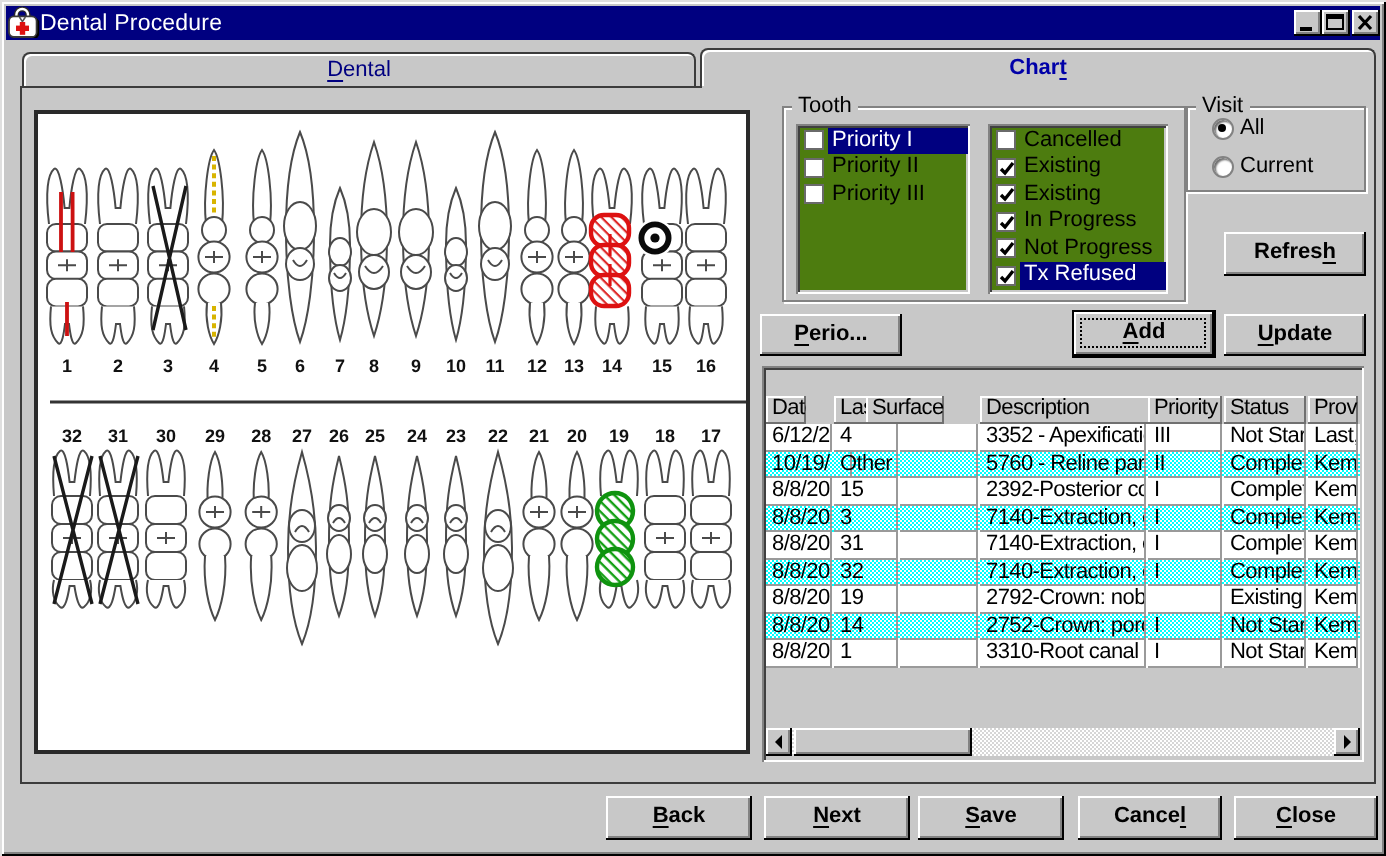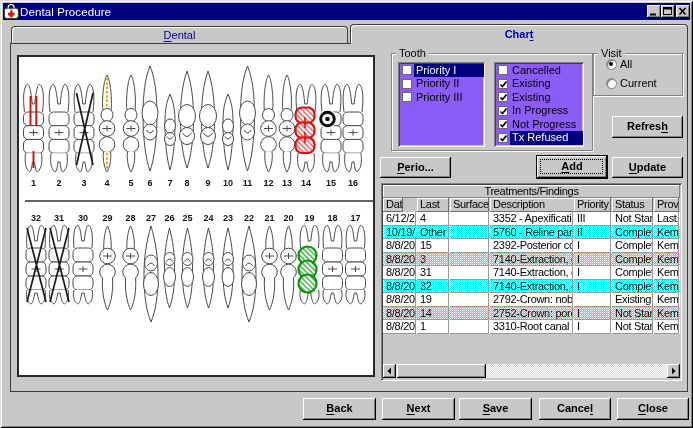--- a/index.html
+++ b/index.html
@@ -24,21 +24,21 @@
   border:1px solid #3c3c3c; border-bottom:none; border-radius:4px 4px 0 0;
   box-shadow: inset 1px 1px 0 #fff; text-align:center; color:#000080; padding-top:2px; }
 #tabChart { left:350px; top:24px; width:338px; height:19px; background:#c8c8c8;
   border:1px solid #3c3c3c; border-bottom:none; border-radius:4px 4px 0 0;
   box-shadow: inset 1px 1px 0 #fff; text-align:center; color:#0000a8; font-weight:bold; padding-top:3px; }
 #pane { left:10px; top:43px; width:678px; height:349px; background:#c8c8c8;
   border:1px solid #3c3c3c; border-top:none; }
 #panetop { left:10px; top:43px; width:341px; height:1px; background:#3c3c3c; }
 
 
-.lb { background:#8b5cf6; box-shadow: inset 1px 1px 0 #828282, inset -1px -1px 0 #fff, inset 2px 2px 0 #404040, inset -2px -2px 0 #c8c8c8; text-decoration: underline; }
+.lb { background:#4d7c0f; box-shadow: inset 1px 1px 0 #828282, inset -1px -1px 0 #fff, inset 2px 2px 0 #404040, inset -2px -2px 0 #c8c8c8; text-decoration: underline; }
 .lbi { position:absolute; left:2px; right:2px; height:13.5px; }
 .cb { position:absolute; left:2px; top:1.5px; width:10px; height:10px; background:#fff; border:1px solid #6a6a6a; }
 .lbt { position:absolute; left:16px; top:0; line-height:13.5px; }
 .lbsel { color:#fff; }
 .selbg { position:absolute; left:14px; top:0; height:13.5px; background:#000080; }
 
 
 .radio { width:11px; height:11px; border-radius:50%; background:#fff;
   box-shadow: inset 1px 1px 1px #707070, inset -1px -1px 1px #fff; border:1px solid #828282; }
 .rdot { position:absolute; left:2.5px; top:2.5px; width:4px; height:4px; background:#000; border-radius:50%; }
@@ -391,25 +391,24 @@
 <div class="abs" style="left:620px;top:77px">Current</div>
 
 <div class="btn abs" style="left:612px;top:116px;width:71px;height:22px;line-height:21px">Refres<u>h</u></div>
 <div class="btn abs" style="left:380px;top:157px;width:71px;height:21px;line-height:20px"><u>P</u>erio...</div>
 <div class="abs" style="left:536px;top:155px;width:72px;height:24px;background:#000"></div>
 <div class="btn abs" style="left:537px;top:156px;width:70px;height:22px;line-height:21px"><div style="position:absolute;left:3px;top:3px;right:4px;bottom:4px;border:1px dotted #000"></div><u>A</u>dd</div>
 <div class="btn abs" style="left:612px;top:157px;width:71px;height:21px;line-height:20px"><u>U</u>pdate</div>
 
 <div id="grid" class="abs">
     <div id="gridin">
-  <div id="gcap">Treatments/Findings</div>
   <div id="ghdr">
         <div class="hc" style="left:0px;width:20px">Date</div>
         <div class="hc" style="left:34px;width:32px">Last</div>
-        <div class="hc" style="left:67px;width:39px">Surface</div>
+        <div class="hc" style="left:50px;width:39px">Surface</div>
         <div class="hc" style="left:107px;width:103px">Description</div>
         <div class="hc" style="left:191px;width:37px">Priority</div>
         <div class="hc" style="left:229px;width:41px">Status</div>
         <div class="hc" style="left:271px;width:25px">Provide</div>
       </div>
   <div class="dr wh" style="top:27.0px">
         <div class="dc" style="left:0px;width:33px">6/12/2</div>
         <div class="dc" style="left:34px;width:32px">4</div>
         <div class="dc" style="left:67px;width:39px"></div>
         <div class="dc" style="left:107px;width:83px">3352 - Apexificatio</div>

